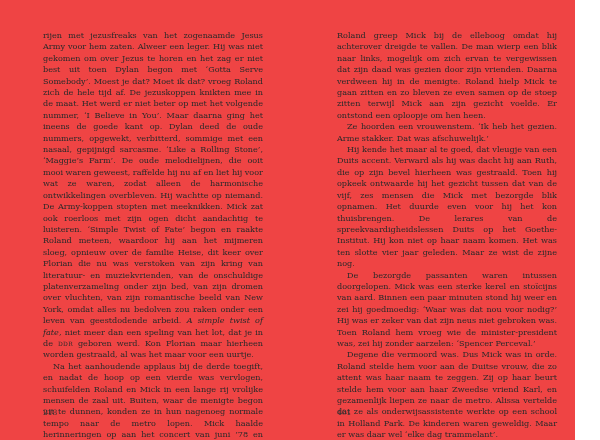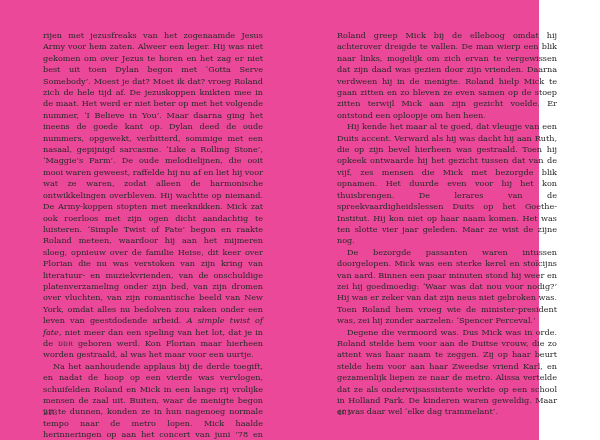--- a/index.html
+++ b/index.html
@@ -1,17 +1,17 @@
 <!DOCTYPE html>
 <html><head>
   <meta charset="utf-8">
   <style>
     html, body { margin: 0; padding: 0; background: #ffffff; }
     body { width: 600px; height: 440px; overflow: hidden; position: relative; }
-    .spread { position: absolute; left: 0; top: 0; width: 539px; height: 440px; background: #ec4899; }
+    .spread { position: absolute; left: 0; top: 0; width: 539px; height: 440px; background: #ef4444; padding-left: 36px; }
     .page { position: absolute; top: 30px; width: 220px; }
     .page.left { left: 43px; }
     .page.right { left: 37px; }
     .page.right { left: 337px; }
     .text {
       font-family: "DejaVu Serif", serif;
       font-size: 8.1px;
       line-height: 11.4px;
       color: #2a2a2a;
       text-align: justify;
@@ -37,18 +37,19 @@
 
 <div class="spread">
   <div class="page left text">
     <p class="noindent"><span>rijen met jezusfreaks van het zogenaamde Jesus Army voor hem zaten. Alweer een leger. Hij was niet gekomen om over Jezus te horen en het zag er niet best uit toen Dylan begon met ‘Gotta Serve Somebody’. Moest je dat? Moet ik dat? vroeg Roland zich de hele tijd af. De jezuskoppen knikten mee in de maat. Het werd er niet beter op met het volgende nummer, ‘I Believe in You’. Maar daarna ging het ineens de goede kant op. Dylan deed de oude nummers, opgewekt, verbitterd, sommige met een nasaal, gepijnigd sarcasme. ‘Like a Rolling Stone’, ‘Maggie’s Farm’. De oude melodielijnen, die ooit mooi waren geweest, raffelde hij nu af en liet hij voor wat ze waren, zodat alleen de harmonische ontwikkelingen overbleven. Hij wachtte op niemand. De Army-koppen stopten met meeknikken. Mick zat ook roerloos met zijn ogen dicht aandachtig te luisteren. ‘Simple Twist of Fate’ begon en raakte Roland meteen, waardoor hij aan het mijmeren sloeg, opnieuw over de familie Heise, dit keer over Florian die nu was verstoken van zijn kring van literatuur- en muziekvrienden, van de onschuldige platenverzameling onder zijn bed, van zijn dromen over vluchten, van zijn romantische beeld van New York, omdat alles nu bedolven zou raken onder een leven van geestdodende arbeid. </span><em>A simple twist of fate</em><span>, niet meer dan een speling van het lot, dat je in de </span><span class="sc">ddr</span><span> geboren werd. Kon Florian maar hierheen worden gestraald, al was het maar voor een uurtje.</span></p>
     <p><span>Na het aanhoudende applaus bij de derde toegift, en nadat de hoop op een vierde was vervlogen, schuifelden Roland en Mick in een lange rij vrolijke mensen de zaal uit. Buiten, waar de menigte begon uit te dunnen, konden ze in hun nagenoeg normale tempo naar de metro lopen. Mick haalde herinneringen op aan het concert van juni ’78 en vergeleek het gitaarwerk van Billy Cross met dat van Fred Tackett. Plotseling dook er iemand voor hen op. Ze hadden even de tijd om hem op te nemen. Begin twintig, een knalroze gezicht, pezig, een kort leren jack. Misschien was hij op geld uit. Hij hield zijn hoofd wat achterover, alsof hij een aankondiging wilde gaan doen, en daarna ramde hij zijn voorhoofd in Micks gezicht. Het was een felle, geluidloze beweging.</span></p>
   </div>
   <div class="folio left">218</div>
 
   <div class="page right text">
     <p class="noindent">Roland greep Mick bij de elleboog omdat hij achterover dreigde te vallen. De man wierp een blik naar links, mogelijk om zich ervan te vergewissen dat zijn daad was gezien door zijn vrienden. Daarna verdween hij in de menigte. Roland hielp Mick te gaan zitten en zo bleven ze even samen op de stoep zitten terwijl Mick aan zijn gezicht voelde. Er ontstond een oploopje om hen heen.</p>
+    <p>Ze hoorden een vrouwenstem. ‘Ik heb het gezien. Arme stakker. Dat was afschuwelijk.’</p>
     <p>Hij kende het maar al te goed, dat vleugje van een Duits accent. Verward als hij was dacht hij aan Ruth, die op zijn bevel hierheen was gestraald. Toen hij opkeek ontwaarde hij het gezicht tussen dat van de vijf, zes mensen die Mick met bezorgde blik opnamen. Het duurde even voor hij het kon thuisbrengen. De lerares van de spreekvaardigheidslessen Duits op het Goethe-Institut. Hij kon niet op haar naam komen. Het was ten slotte vier jaar geleden. Maar ze wist de zijne nog.</p>
     <p>De bezorgde passanten waren intussen doorgelopen. Mick was een sterke kerel en stoïcijns van aard. Binnen een paar minuten stond hij weer en zei hij goedmoedig: ‘Waar was dat nou voor nodig?’ Hij was er zeker van dat zijn neus niet gebroken was. Toen Roland hem vroeg wie de minister-president was, zei hij zonder aarzelen: ‘Spencer Perceval.’</p>
     <p>Degene die vermoord was. Dus Mick was in orde. Roland stelde hem voor aan de Duitse vrouw, die zo attent was haar naam te zeggen. Zij op haar beurt stelde hem voor aan haar Zweedse vriend Karl, en gezamenlijk liepen ze naar de metro. Alissa vertelde dat ze als onderwijsassistente werkte op een school in Holland Park. De kinderen waren geweldig. Maar er was daar wel ‘elke dag trammelant’.</p>
   </div>
   <div class="folio right">401</div>
 </div>
 
 </body></html>

